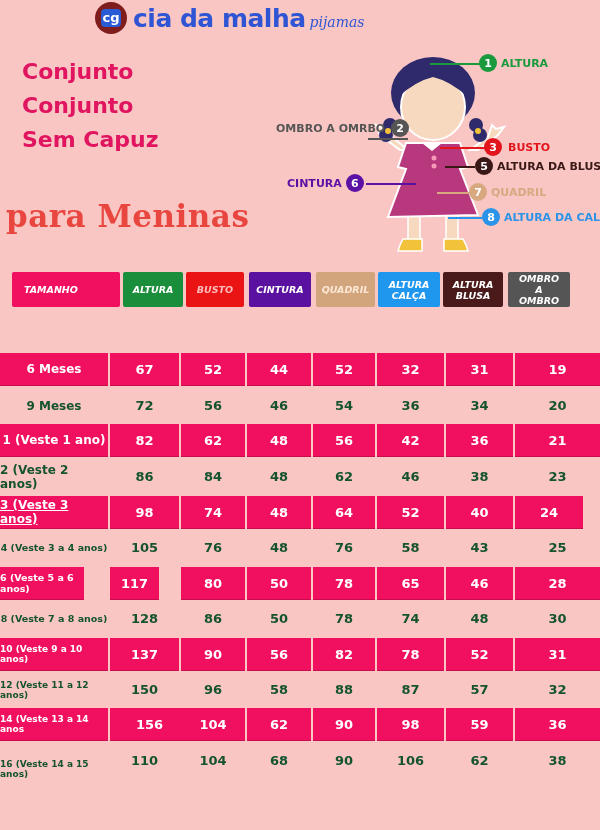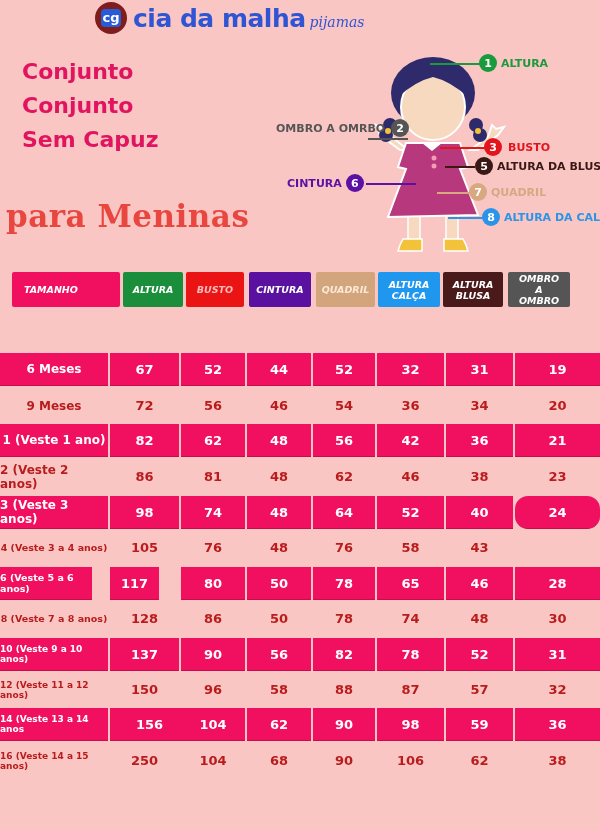--- a/index.html
+++ b/index.html
@@ -49,21 +49,21 @@
   }
 
   
   .row { position: absolute; left: 0; width: 600px; height: 33px; }
   .cell {
     position: absolute; top: 0; height: 33px;
     display: flex; align-items: center; justify-content: center;
     font-weight: bold; box-sizing: border-box;
   }
   .row.dark .cell { background: #f0105f; color: #fff; border-bottom: 1px solid #c70d4e; }
-  .row.light .cell { color: #b91c1c; }
+  .row.light .cell { color: #14532d; }
   .cell.size { font-size: 12px; }
   .cell.size.small { font-size: 9.5px; }
   .cell.val { font-size: 13px; }
 </style>
 </head>
 <body>
 
 <div class="abs brand">
   <div class="brand-logo">
     <div class="brand-logo-mark">cg</div>
@@ -190,48 +190,49 @@
     <div class="cell val" style="left:181px;width:64px;">62</div>
     <div class="cell val" style="left:247px;width:64px;">48</div>
     <div class="cell val" style="left:313px;width:62px;">56</div>
     <div class="cell val" style="left:377px;width:67px;">42</div>
     <div class="cell val" style="left:446px;width:67px;">36</div>
     <div class="cell val" style="left:515px;width:85px;">21</div>
   </div>
   <div class="row light" style="top:460px;">
     <div class="cell size" style="left:0;width:108px;">2 (Veste 2 anos)</div>
     <div class="cell val" style="left:110px;width:69px;">86</div>
-    <div class="cell val" style="left:181px;width:64px;">81</div>
+    <div class="cell val" style="left:181px;width:64px;">84</div>
     <div class="cell val" style="left:247px;width:64px;">48</div>
     <div class="cell val" style="left:313px;width:62px;">62</div>
     <div class="cell val" style="left:377px;width:67px;">46</div>
     <div class="cell val" style="left:446px;width:67px;">38</div>
     <div class="cell val" style="left:515px;width:85px;">23</div>
   </div>
   <div class="row dark" style="top:496px;">
-    <div class="cell size" style="left:0;width:108px;">3 (Veste 3 anos)</div>
+    <div class="cell size" style="left:0;width:108px;text-decoration:underline;">3 (Veste 3 anos)</div>
     <div class="cell val" style="left:110px;width:69px;">98</div>
     <div class="cell val" style="left:181px;width:64px;">74</div>
     <div class="cell val" style="left:247px;width:64px;">48</div>
     <div class="cell val" style="left:313px;width:62px;">64</div>
     <div class="cell val" style="left:377px;width:67px;">52</div>
     <div class="cell val" style="left:446px;width:67px;text-align:center;">40</div>
-    <div class="cell val" style="left:515px;width:85px;border-radius:13px;">24</div>
+    <div class="cell val" style="left:515px;width:68px;">24</div>
   </div>
   <div class="row light" style="top:531px;">
     <div class="cell size small" style="left:0;width:108px;">4 (Veste 3 a 4 anos)</div>
     <div class="cell val" style="left:110px;width:69px;">105</div>
     <div class="cell val" style="left:181px;width:64px;">76</div>
     <div class="cell val" style="left:247px;width:64px;">48</div>
     <div class="cell val" style="left:313px;width:62px;">76</div>
     <div class="cell val" style="left:377px;width:67px;">58</div>
     <div class="cell val" style="left:446px;width:67px;">43</div>
+    <div class="cell val" style="left:515px;width:85px;">25</div>
   </div>
   <div class="row dark" style="top:567px;">
-    <div class="cell size small" style="left:0;width:92px;">6 (Veste 5 a 6 anos)</div>
+    <div class="cell size small" style="left:0;width:84px;">6 (Veste 5 a 6 anos)</div>
     <div class="cell val" style="left:110px;width:49px;">117</div>
     <div class="cell val" style="left:181px;width:64px;">80</div>
     <div class="cell val" style="left:247px;width:64px;">50</div>
     <div class="cell val" style="left:313px;width:62px;">78</div>
     <div class="cell val" style="left:377px;width:67px;">65</div>
     <div class="cell val" style="left:446px;width:67px;">46</div>
     <div class="cell val" style="left:515px;width:85px;">28</div>
   </div>
   <div class="row light" style="top:602px;">
     <div class="cell size small" style="left:0;width:108px;">8 (Veste 7 a 8 anos)</div>
@@ -267,22 +268,22 @@
     <div class="cell size small" style="left:0;width:108px;font-size:9px;">14 (Veste 13 a 14 anos</div>
     <div class="cell val" style="left:110px;width:79px;">156</div>
     <div class="cell val" style="left:181px;width:64px;">104</div>
     <div class="cell val" style="left:247px;width:64px;">62</div>
     <div class="cell val" style="left:313px;width:62px;">90</div>
     <div class="cell val" style="left:377px;width:67px;">98</div>
     <div class="cell val" style="left:446px;width:67px;">59</div>
     <div class="cell val" style="left:515px;width:85px;">36</div>
   </div>
   <div class="row light" style="top:744px;">
-    <div class="cell size small" style="left:0;width:108px;font-size:9px;">16 (Veste 14 a 15 anos)</div>
-    <div class="cell val" style="left:110px;width:69px;">250</div>
+    <div class="cell size small" style="left:0;width:108px;font-size:9px;margin-top:8px;">16 (Veste 14 a 15 anos)</div>
+    <div class="cell val" style="left:110px;width:69px;">110</div>
     <div class="cell val" style="left:181px;width:64px;">104</div>
     <div class="cell val" style="left:247px;width:64px;">68</div>
     <div class="cell val" style="left:313px;width:62px;">90</div>
     <div class="cell val" style="left:377px;width:67px;">106</div>
     <div class="cell val" style="left:446px;width:67px;">62</div>
     <div class="cell val" style="left:515px;width:85px;">38</div>
   </div>
 </div>
 
 </body></html>

